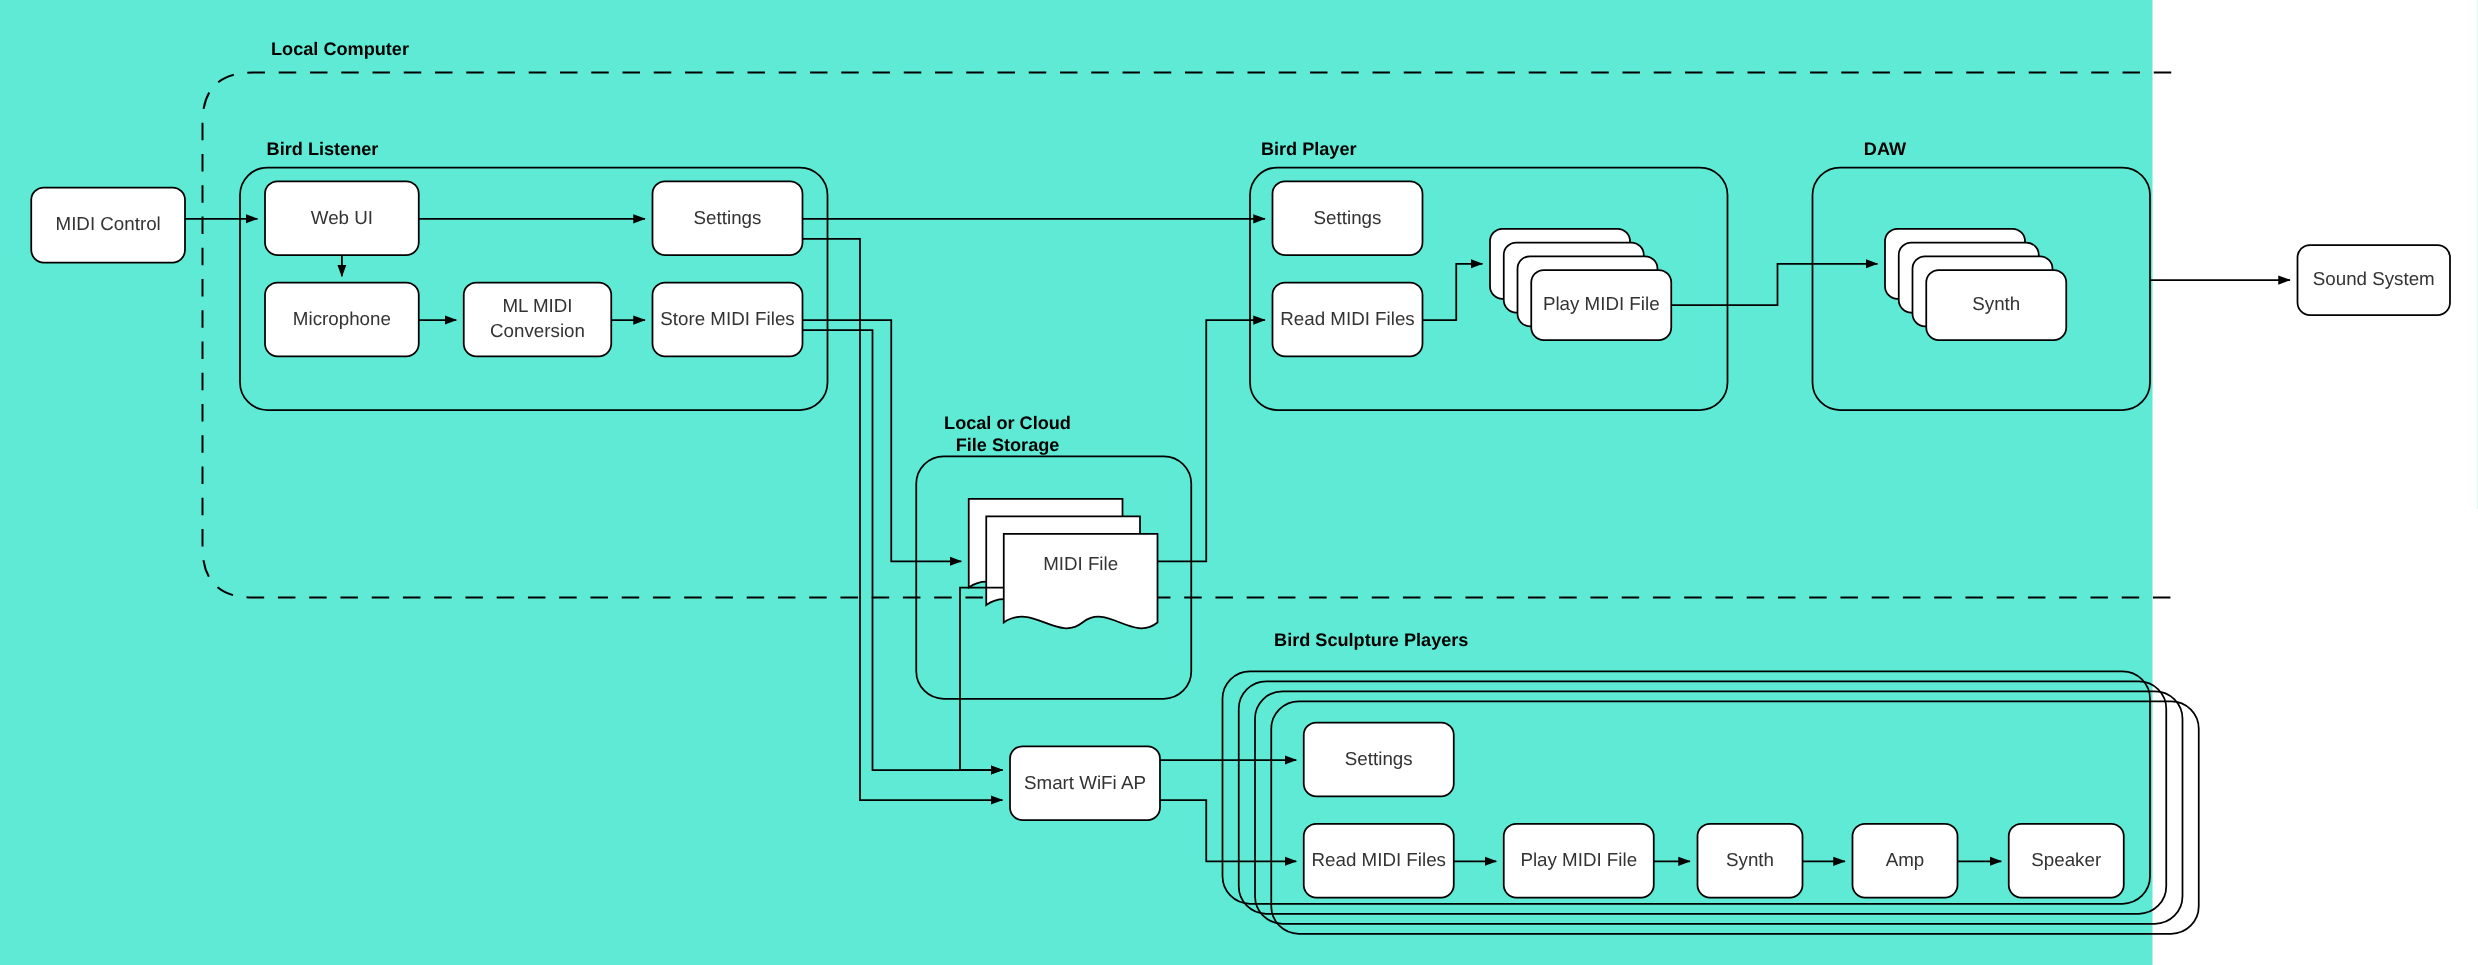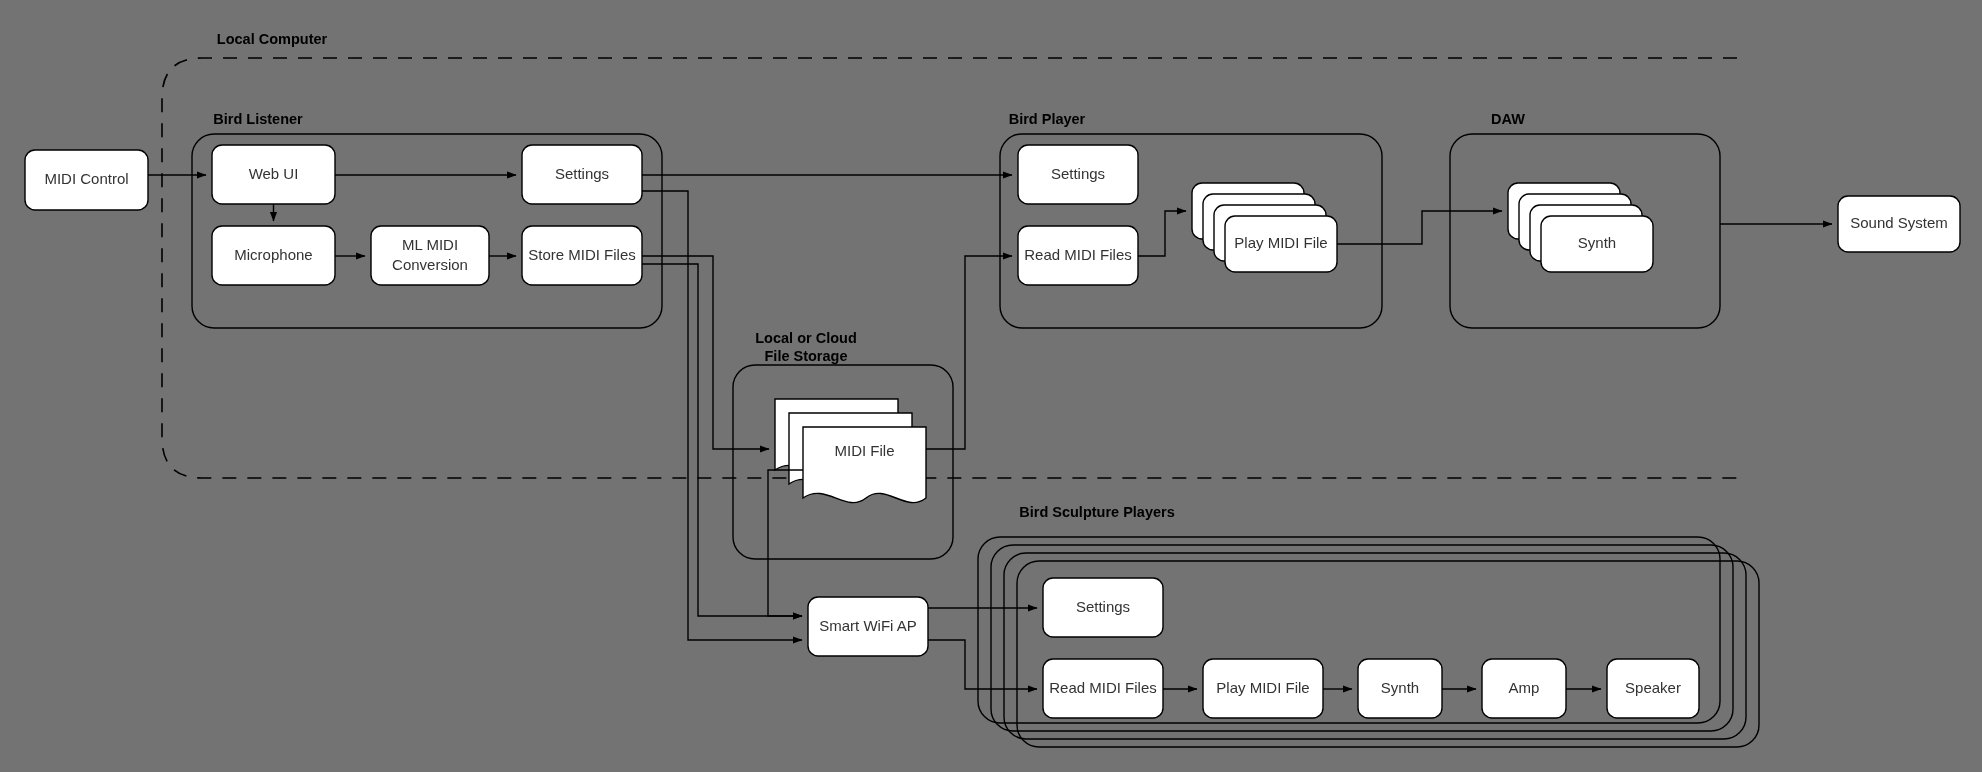--- a/index.html
+++ b/index.html
@@ -1,17 +1,17 @@
 <!DOCTYPE html>
 <html><head>
 <meta charset="utf-8">
 <style>
   html,body{margin:0;padding:0;background:#ffffff;}
   body{width:1982px;height:772px;overflow:hidden;font-family:"Liberation Sans",sans-serif;}
-  #stage{position:relative;width:1982px;height:772px;background:#737373;}
+  #stage{position:relative;width:1722px;height:772px;background:#5eead4;}
   svg#diagram{position:absolute;left:0;top:0;width:1982px;height:772px;display:block;}
   .node-rect{fill:#ffffff;stroke:#000000;stroke-width:1.4;}
   .group-rect{fill:none;stroke:#000000;stroke-width:1.4;}
   .dashed-boundary{fill:none;stroke:#000000;stroke-width:1.6;stroke-dasharray:14 11;}
   .edge{fill:none;stroke:#000000;stroke-width:1.4;}
   .doc-shape{fill:#ffffff;stroke:#000000;stroke-width:1.4;}
   .node-label{font-family:"Liberation Sans",sans-serif;font-size:15px;fill:#333333;text-anchor:middle;dominant-baseline:middle;}
   .group-label{font-family:"Liberation Sans",sans-serif;font-size:14.5px;font-weight:bold;fill:#000000;text-anchor:middle;dominant-baseline:middle;}
 </style>
 </head>

